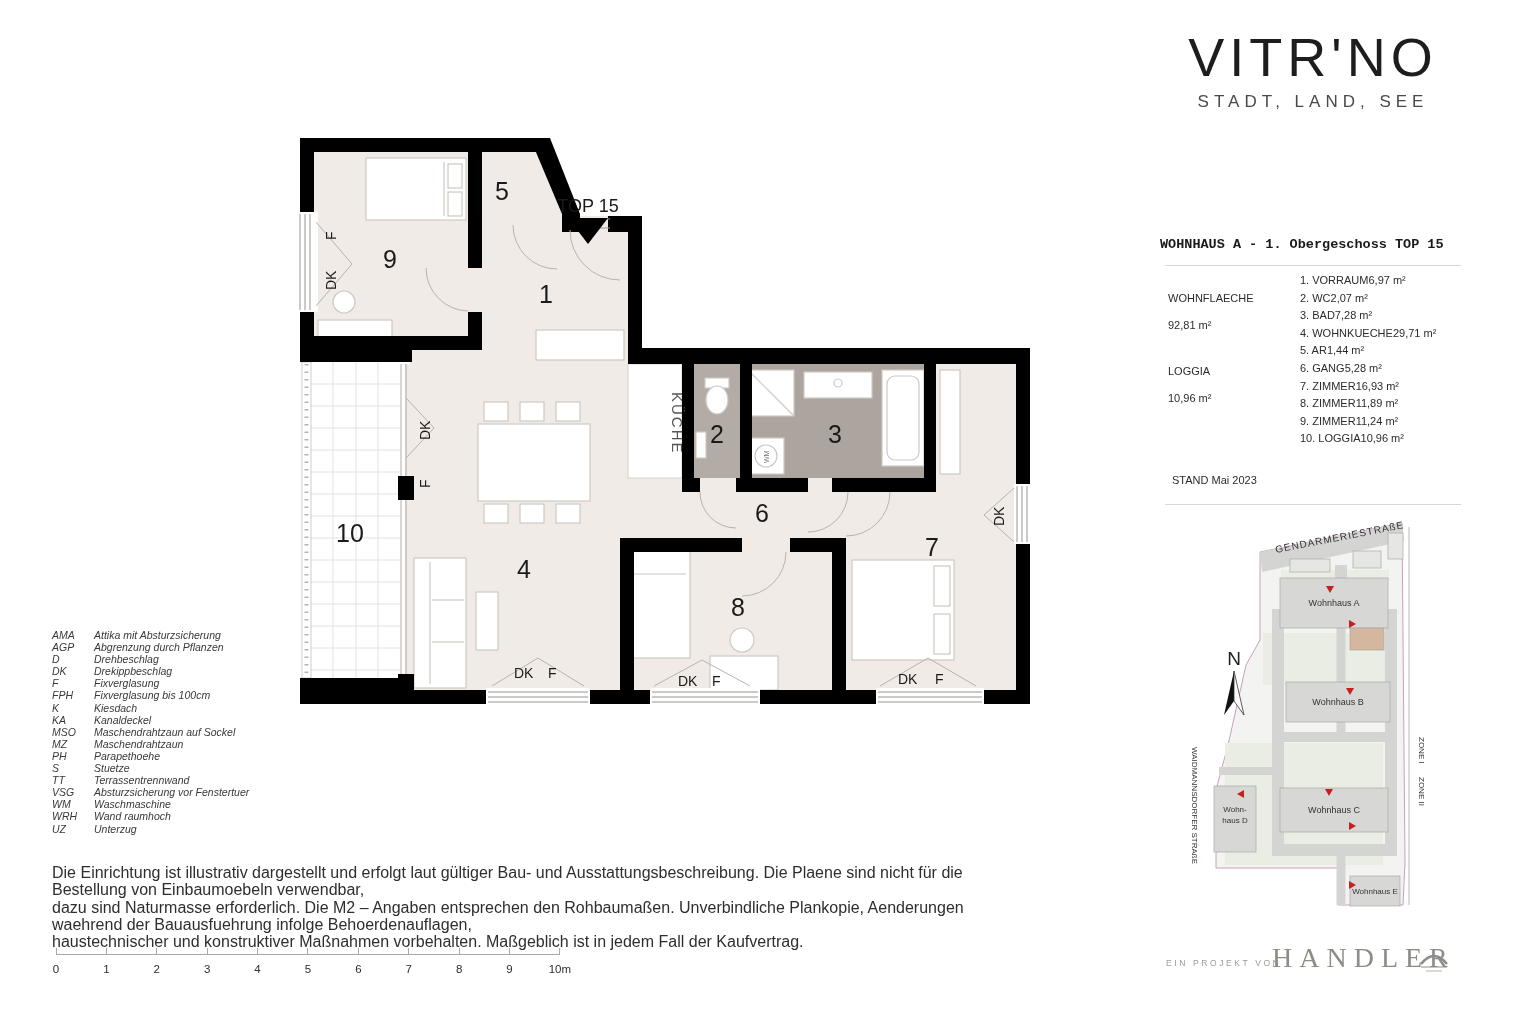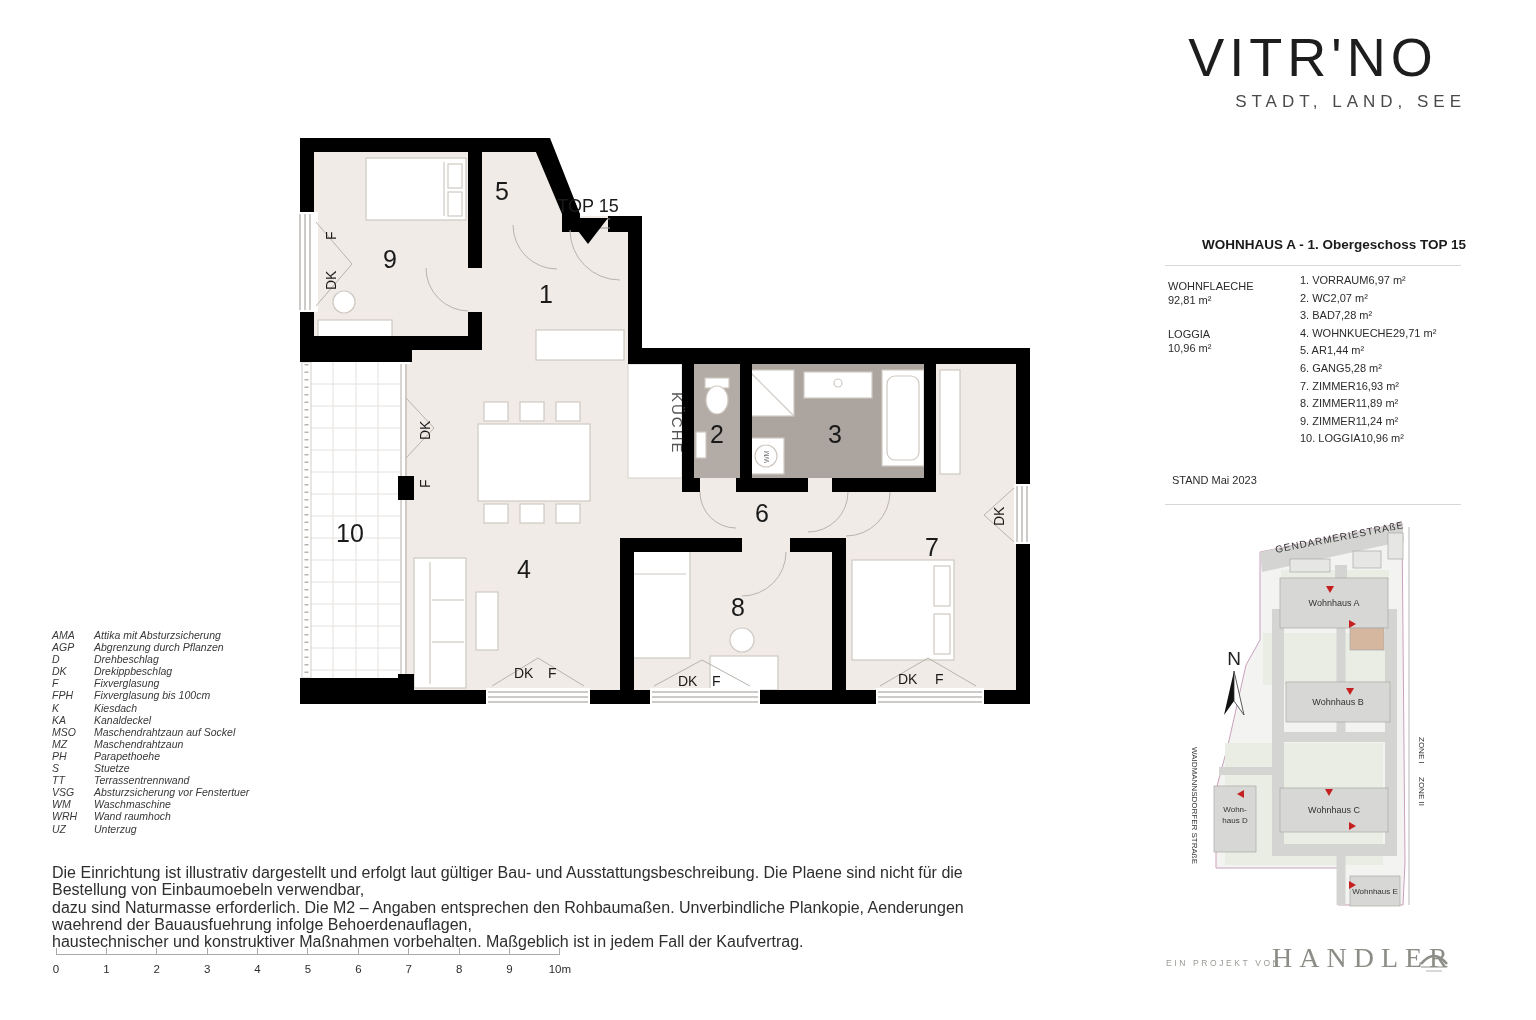--- a/index.html
+++ b/index.html
@@ -6,30 +6,30 @@
   body{
     width:1536px;height:1020px;position:relative;overflow:hidden;
     background:#ffffff;font-family:"Liberation Sans",sans-serif;color:#1a1a1a;
   }
   .abs{position:absolute;}
 
   
   .right-panel{left:1160px;top:0;width:306px;height:876px;}
   .brand{left:0;top:26px;width:100%;text-align:center;letter-spacing:5px;
          font-size:54px;font-weight:500;color:#1d1d1d;}
-  .brand-tagline{left:0;top:92px;width:100%;text-align:right;letter-spacing:5px;
+  .brand-tagline{left:0;top:92px;width:100%;text-align:center;letter-spacing:5px;
          font-size:17px;color:#4a4a4a;}
   .title-block{left:0;top:182px;width:100%;text-align:center;font-weight:bold;
          font-size:16px;line-height:21px;}
-  .subtitle{left:0;top:237px;width:100%;text-align:right;font-weight:bold;font-size:13.5px;}
+  .subtitle{left:0;top:237px;width:100%;text-align:left;font-weight:bold;font-size:13.5px;font-family:Liberation Mono, monospace;}
   .hr{left:5px;width:296px;height:1px;background:#d8d8d8;}
   .hr1{top:265px;} .hr2{top:504px;}
   .areas-col{left:8px;top:276px;width:120px;font-size:11px;color:#2b2b2b;}
-  .areas-col .lbl{margin-top:4px;}
-  .areas-col .val{margin-top:2px;}
+  .areas-col .lbl{margin-top:16px;}
+  .areas-col .val{margin-top:15px;}
   .areas-col .gap{height:18px;}
   .room-table{left:140px;top:274px;width:158px;font-size:11px;color:#2b2b2b;}
   .room-row{display:flex;justify-content:flex-start;height:17.6px;align-items:flex-start;}
   .stand{left:12px;top:474px;font-size:11px;color:#2b2b2b;}
   .footer{left:0px;top:940px;width:306px;height:50px;}
   .footer-prefix{left:6px;top:18px;font-size:8.5px;letter-spacing:2.6px;color:#9a9a95;}
   .footer-name{left:112px;top:2px;font-family:"Liberation Serif",serif;font-size:28px;
         letter-spacing:7px;color:#8d8d88;}
   .footer-mark{left:258px;top:6px;}
 

